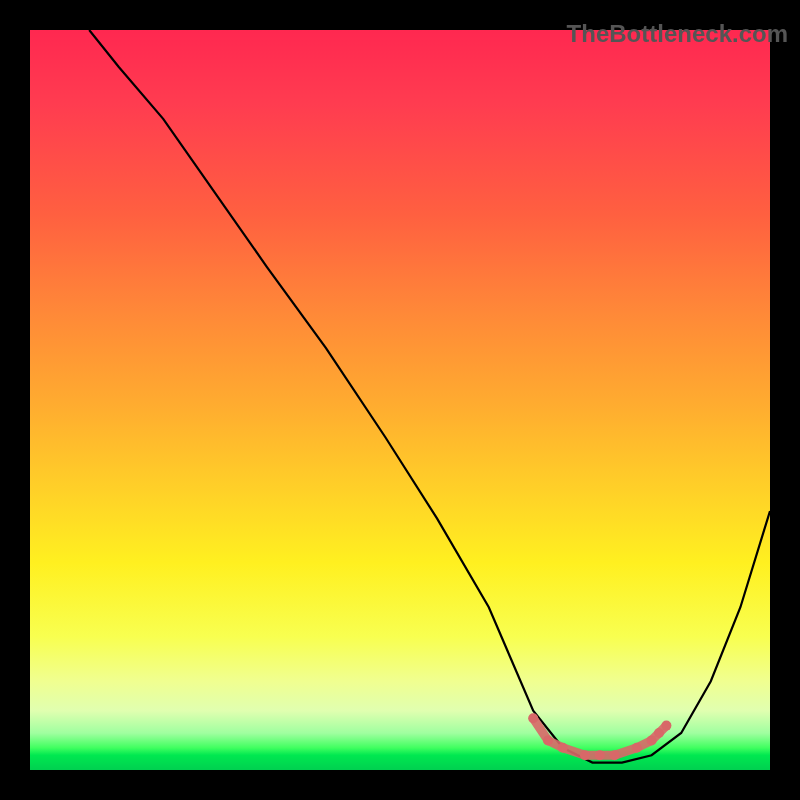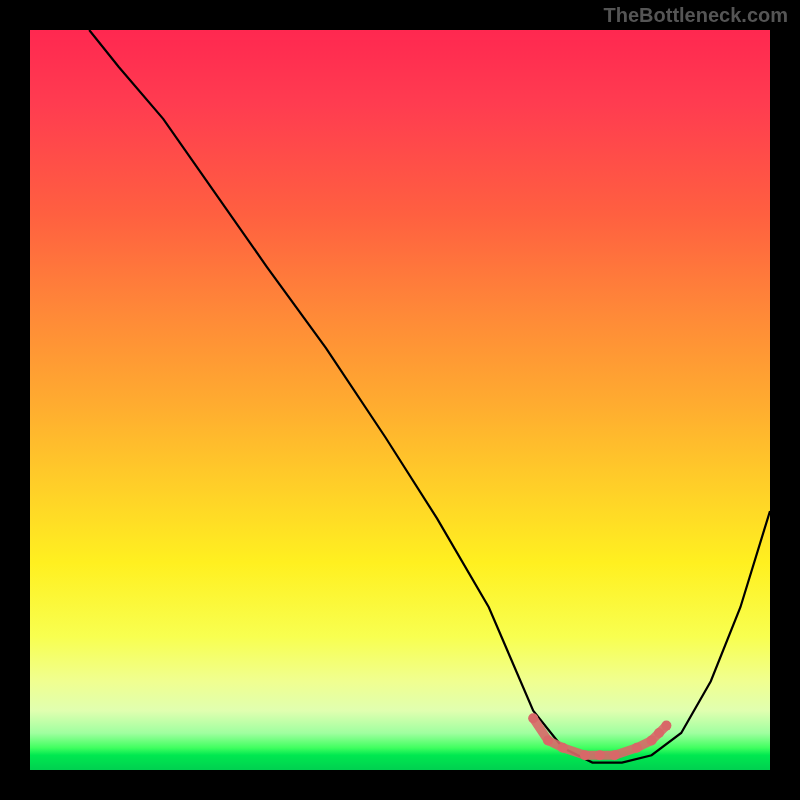--- a/index.html
+++ b/index.html
@@ -6,24 +6,24 @@
     margin: 0;
     padding: 0;
     width: 800px;
     height: 800px;
     background: #000;
     position: relative;
     font-family: Arial, sans-serif;
   }
   .watermark {
     position: absolute;
-    top: 4px;
+    top: 20px;
     right: 12px;
     color: #555;
-    font-size: 20px;
+    font-size: 24px;
     font-weight: bold;
     z-index: 10;
   }
   .plot-area {
     position: absolute;
     left: 30px;
     top: 30px;
     width: 740px;
     height: 740px;
   }

